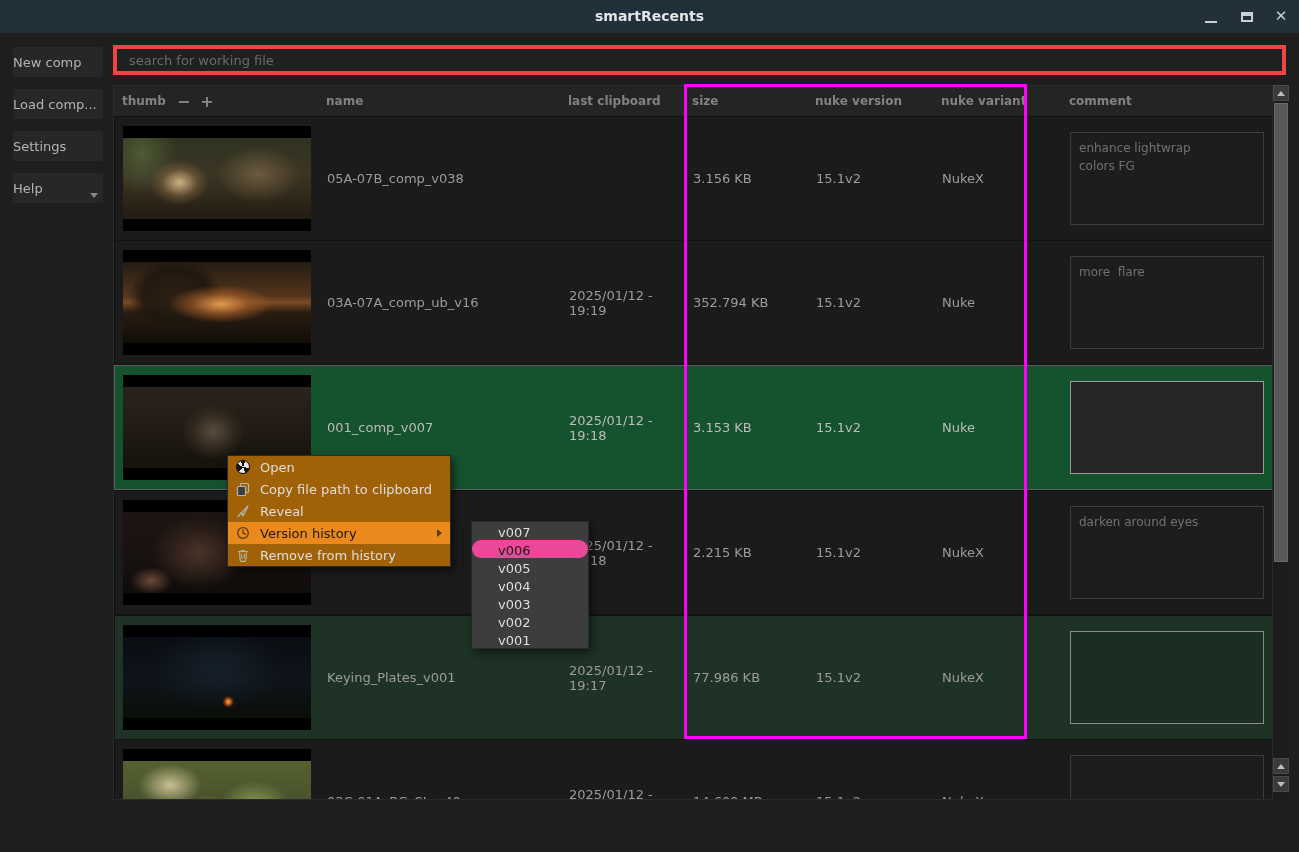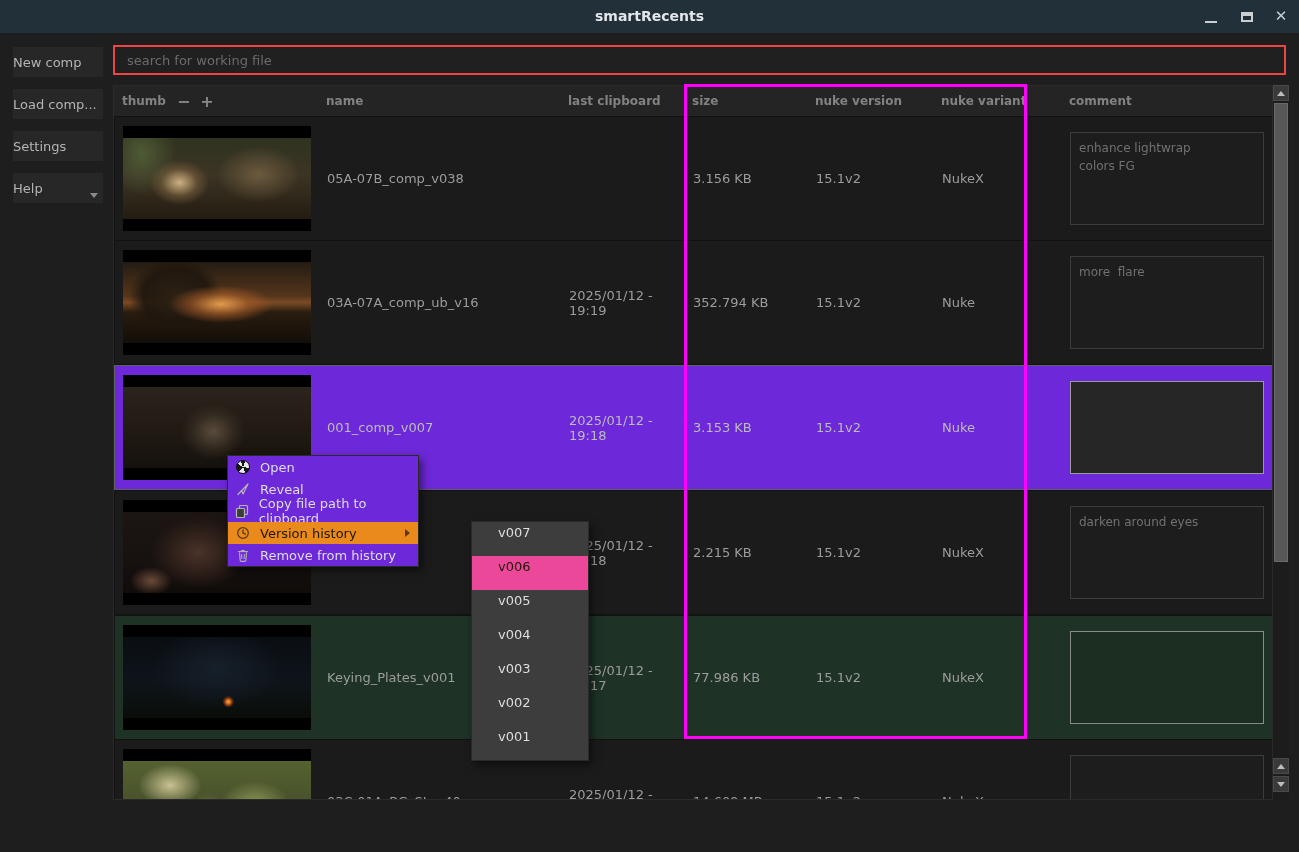--- a/index.html
+++ b/index.html
@@ -20,34 +20,34 @@
   .glyph-close { color:#c9cfd3; font-size:15px; font-weight:bold; line-height:1; }
 
   
   .side-btn { position:absolute; left:13px; width:90px; height:30px; background:#272727;
     color:#b4b4b4; font-size:13px; display:flex; align-items:center; justify-content:flex-start; }
   .side-btn .caret { position:absolute; right:5px; bottom:5px; width:0; height:0;
     border-left:4px solid transparent; border-right:4px solid transparent; border-top:5px solid #8a8a8a; }
 
   
   .search { position:absolute; left:113px; top:45px; width:1173px; height:30px; background:#202020;
-    border:2px solid #ef4444; color:#bdbdbd; font-size:13px; padding:0 12px; outline:none;
+    border:4px solid #ef4444; color:#bdbdbd; font-size:13px; padding:0 12px; outline:none;
     font-family:"DejaVu Sans","Liberation Sans",sans-serif; }
   .search::placeholder { color:#6b6b6b; }
 
   
   .table { position:absolute; left:113px; top:85px; width:1160px; height:715px;
     background:#121212; overflow:hidden; border:1px solid #2a2a2a; }
   .thead { position:absolute; left:0; top:0; width:100%; height:30px; background:#242424;
     color:#828282; font-size:12px; font-weight:bold; }
   .th { position:absolute; top:0; height:30px; display:flex; align-items:center; }
   .th-zoom { color:#8a8a8a; font-size:16px; font-weight:bold; padding:0 5px; cursor:default; }
 
   .row { position:absolute; left:1px; width:1158px; height:123px; background:#1b1b1b; }
-  .row.selected { background:#6d28d9; outline:1px solid #5f5f5f; }
+  .row.selected { background:#14532d; outline:1px solid #5f5f5f; }
   .row.green    { background:#1e3226; }
   .cell { position:absolute; top:0; bottom:0; display:flex; align-items:center;
     color:#9c9c9c; font-size:13px; }
   .row.selected .cell { color:#bcbcbc; }
   .c-name { left:212px; width:230px; }
   .c-lm   { left:454px; width:120px; }
   .c-size { left:578px; width:110px; }
   .c-nv   { left:701px; width:100px; }
   .c-nvar { left:827px; width:100px; }
 
@@ -96,33 +96,33 @@
     border:1px solid #6a6a6a; }
   .grip { position:absolute; left:2px; top:226px; width:10px; height:18px;
     background-image:radial-gradient(circle 1px, #2e2e2e 45%, transparent 50%);
     background-size:4px 4px; }
 
   
   .annotation { position:absolute; left:684px; top:84px; width:343px; height:655px;
     border:3px solid #ff00ff; pointer-events:none; z-index:40; }
 
   
-  .menu { position:absolute; left:227px; top:455px; width:192px; background:#6d28d9;
+  .menu { position:absolute; left:227px; top:455px; width:224px; background:#a16207;
     border:1px solid #2a2a2a; z-index:60; box-shadow:3px 4px 8px rgba(0,0,0,.5); }
   .mitem { position:relative; height:22px; display:flex; align-items:center; padding-left:7px;
     color:#dedede; font-size:13px; }
   .mitem .micon { width:16px; height:16px; margin-right:9px; display:flex; align-items:center; justify-content:center; }
   .mitem.hl { background:#ea8a1c; color:#20160a; }
   .mitem .sub-arrow { position:absolute; right:8px; width:0; height:0;
     border-top:4px solid transparent; border-bottom:4px solid transparent; border-left:5px solid #a8a8a8; }
   .mitem.hl .sub-arrow { border-left-color:#5a3c10; }
 
   .submenu { position:absolute; left:471px; top:521px; width:118px; background:#3d3d3d;
     border:1px solid #2a2a2a; z-index:61; box-shadow:3px 4px 8px rgba(0,0,0,.5); }
-  .sitem { height:34px; line-height:22px; padding-left:26px; color:#dedede; font-size:13px; }
+  .sitem { height:18px; line-height:22px; padding-left:26px; color:#dedede; font-size:13px;border-radius:11px; }
   .sitem.hl { background:#ec4899; color:#20160a; }
 
   .nuke-circle { width:14px; height:14px; border-radius:50%; border:1px solid #0d0d0d;
     background:conic-gradient(from 20deg, #e8e8e8 0 22%, #161616 22% 38%, #e8e8e8 38% 55%, #161616 55% 78%, #e8e8e8 78% 88%, #161616 88%); }
 
   
   .footer { position:absolute; left:0; top:800px; width:1299px; height:52px; background:#1e1e1e; }
 
   svg { display:block; }
 </style>
@@ -268,33 +268,33 @@
   <div class="menu">
     <div class="mitem">
       <span class="micon">
           <span class="nuke-circle"></span>
         </span>
       <span>Open</span>
     </div>
     <div class="mitem">
       <span class="micon">
         <svg width="14" height="14" viewBox="0 0 14 14">
-            <path d="M2 12.5 L12 2 L7 12 L5.6 8.3 Z" fill="none" stroke="#b5b5b5" stroke-width="1.2" stroke-linejoin="round"></path>
-          </svg>
-      </span>
-      <span>Reveal</span>
-    </div>
-    <div class="mitem">
-      <span class="micon">
-        <svg width="14" height="14" viewBox="0 0 14 14">
             <rect x="4.5" y="1.5" width="8" height="9" rx="1" fill="none" stroke="#b5b5b5" stroke-width="1.2"></rect>
             <rect x="1.5" y="4.5" width="8" height="9" rx="1" fill="#3d3d3d" stroke="#b5b5b5" stroke-width="1.2"></rect>
           </svg>
       </span>
       <span>Copy file path to clipboard</span>
+    </div>
+    <div class="mitem">
+      <span class="micon">
+        <svg width="14" height="14" viewBox="0 0 14 14">
+            <path d="M2 12.5 L12 2 L7 12 L5.6 8.3 Z" fill="none" stroke="#b5b5b5" stroke-width="1.2" stroke-linejoin="round"></path>
+          </svg>
+      </span>
+      <span>Reveal</span>
     </div>
     <div class="mitem hl">
       <span class="micon">
         <svg width="14" height="14" viewBox="0 0 14 14">
             <circle cx="7" cy="7" r="5.3" fill="none" stroke="#5a3c10" stroke-width="1.3"></circle>
             <path d="M7 4 L7 7 L9.4 8.2" fill="none" stroke="#5a3c10" stroke-width="1.3" stroke-linecap="round"></path>
           </svg>
       </span>
       <span>Version history</span>
       <span class="sub-arrow"></span>

